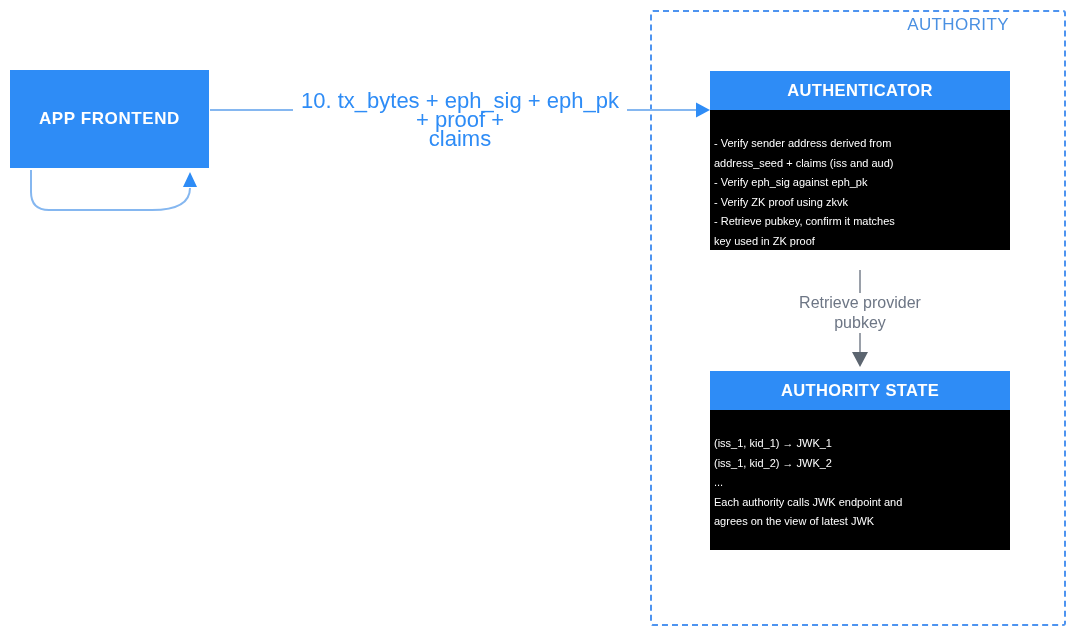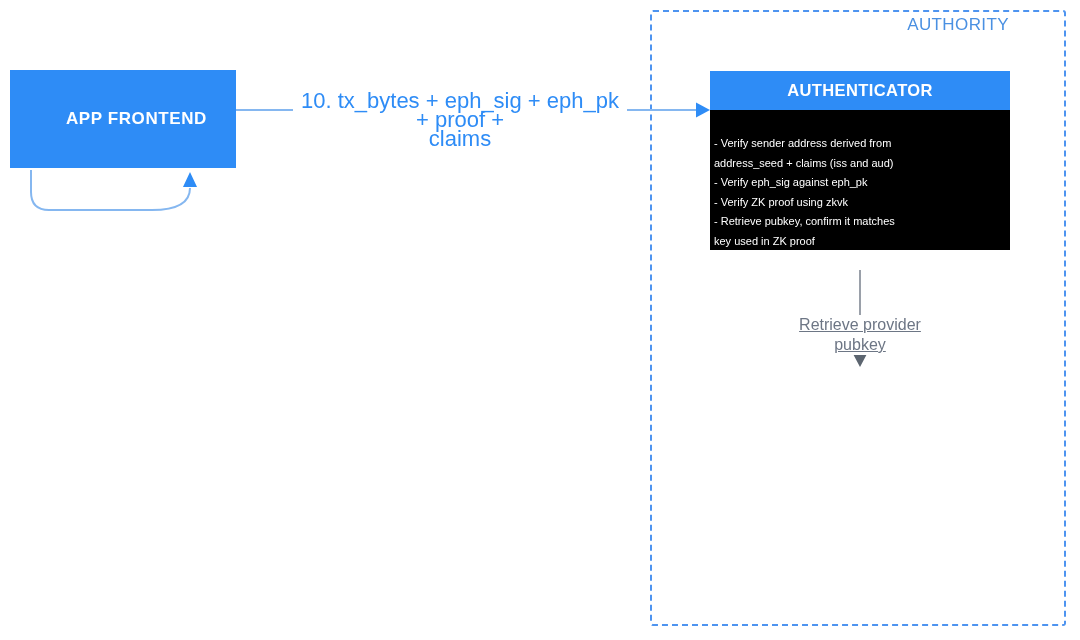--- a/index.html
+++ b/index.html
@@ -30,21 +30,21 @@
     letter-spacing: 0.4px;
   }
 
   .app-frontend {
     position: absolute;
     left: 10px; top: 70px;
     width: 199px; height: 98px;
     background: var(--blue, #2E8CF6);
     color: #ffffff;
     display: flex; align-items: center; justify-content: center;
-    font-size: 17px; font-weight: 600; letter-spacing: 0.6px; padding-left: 27px;
+    font-size: 17px; font-weight: 600; letter-spacing: 0.6px;
   }
 
   .node { position: absolute; width: 300px; border-radius: 10px; }
   .node-header {
     height: 39px;
     background: var(--blue, #2E8CF6);
     color: #ffffff;
     display: flex; align-items: center; justify-content: center;
     font-size: 16.5px; font-weight: 600; letter-spacing: 0.4px;
   }
@@ -71,23 +71,23 @@
     left: 293px; top: 91px; width: 334px;
     color: var(--blue, #2E8CF6);
     font-size: 22px; line-height: 19px;
   }
   .loop-label {
     left: 42px; top: 200px; width: 136px;
     color: var(--blue, #2E8CF6);
     font-size: 16.5px; line-height: 21px;
   }
   .retrieve-label {
-    left: 780px; top: 315px; width: 160px;
+    left: 780px; top: 293px; width: 160px;
     color: var(--gray-text, #6D7685);
-    font-size: 16px; line-height: 20px; text-decoration: underline;
+    font-size: 16px; line-height: 20px;
   }
 
   .line-blue { stroke: var(--light-blue, #85B7F0); stroke-width: 2; fill: none; }
   .line-gray { stroke: var(--gray-line, #9AA0A9); stroke-width: 2; fill: none; }
   .head-blue { fill: var(--blue, #2E8CF6); }
   .head-gray { fill: var(--gray-dark, #5C6570); }
 </style>
 </head>
 <body>
 
@@ -115,20 +115,28 @@
   <div class="node authenticator">
     <div class="node-header">AUTHENTICATOR</div>
     <div class="node-body">- Verify sender address derived from
 address_seed + claims (iss and aud)
 - Verify eph_sig against eph_pk
 - Verify ZK proof using zkvk
 - Retrieve pubkey, confirm it matches
 key used in ZK proof</div>
   </div>
 
+  <div class="node authority-state">
+    <div class="node-header">AUTHORITY STATE</div>
+    <div class="node-body">(iss_1, kid_1) → JWK_1
+(iss_1, kid_2) → JWK_2
+...
+Each authority calls JWK endpoint and
+agrees on the view of latest JWK</div>
+  </div>
 
   <div class="edge-label submit-label">10. tx_bytes + eph_sig + eph_pk + proof +
 claims</div>
 
 
   <div class="edge-label retrieve-label">Retrieve provider
 pubkey</div>
 
 </div>
 

